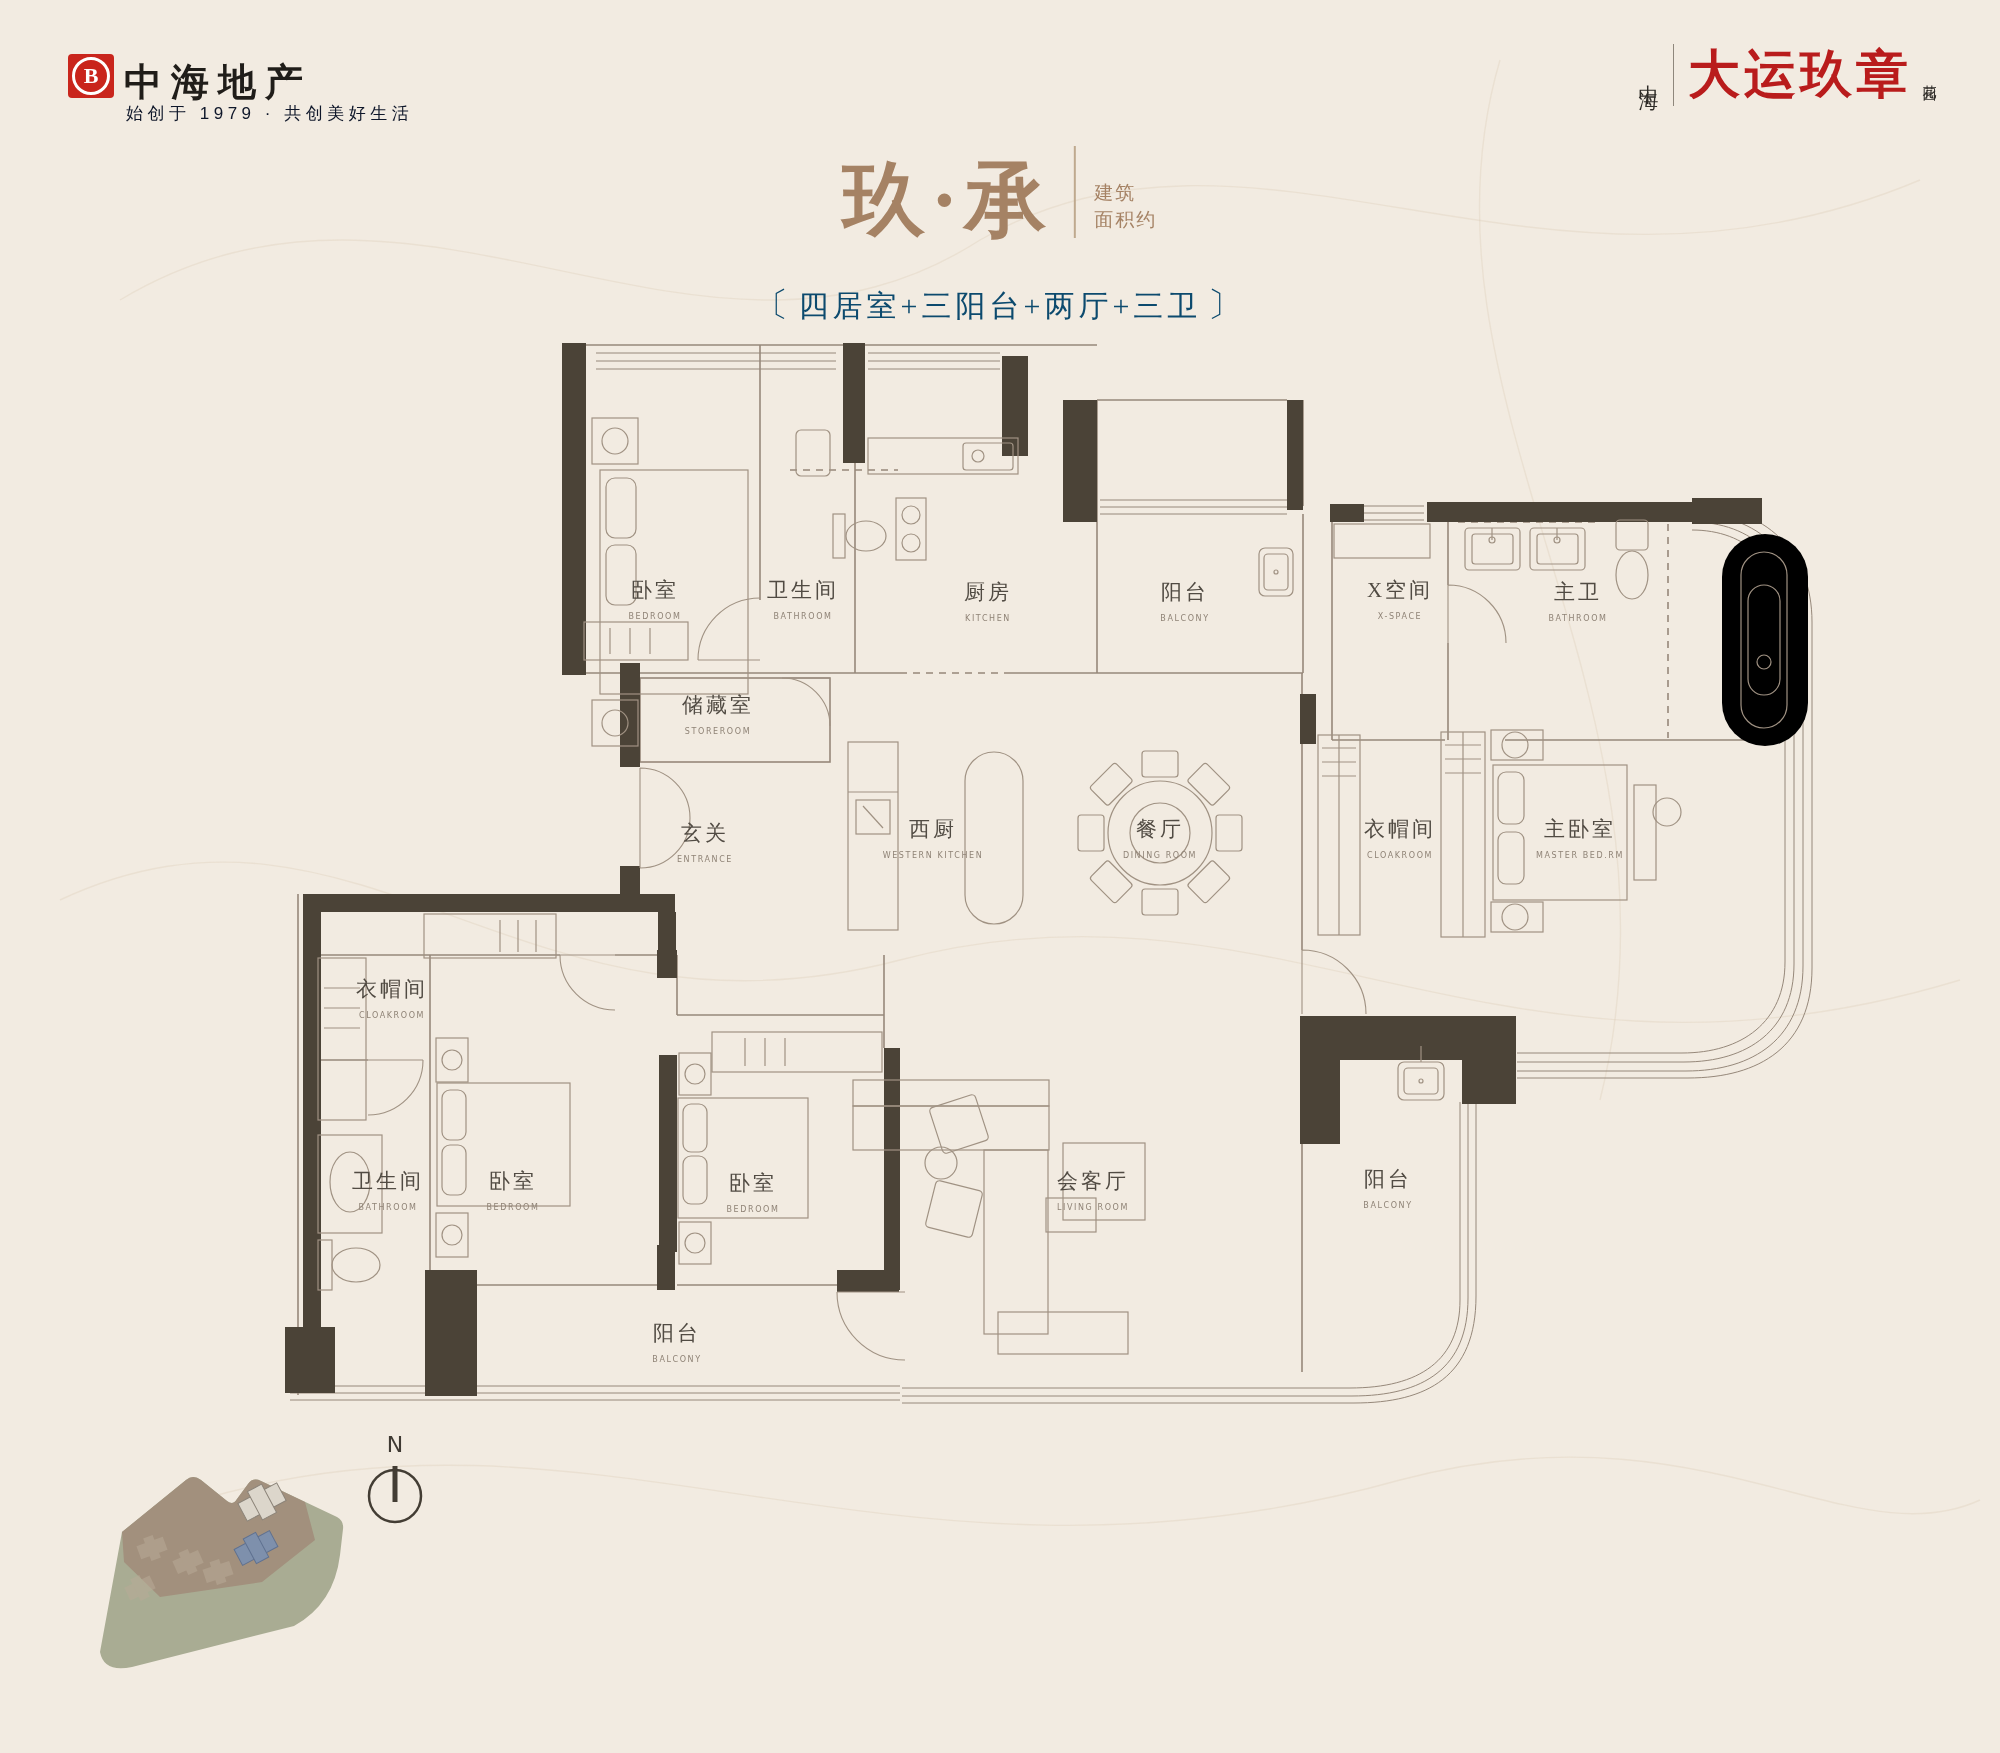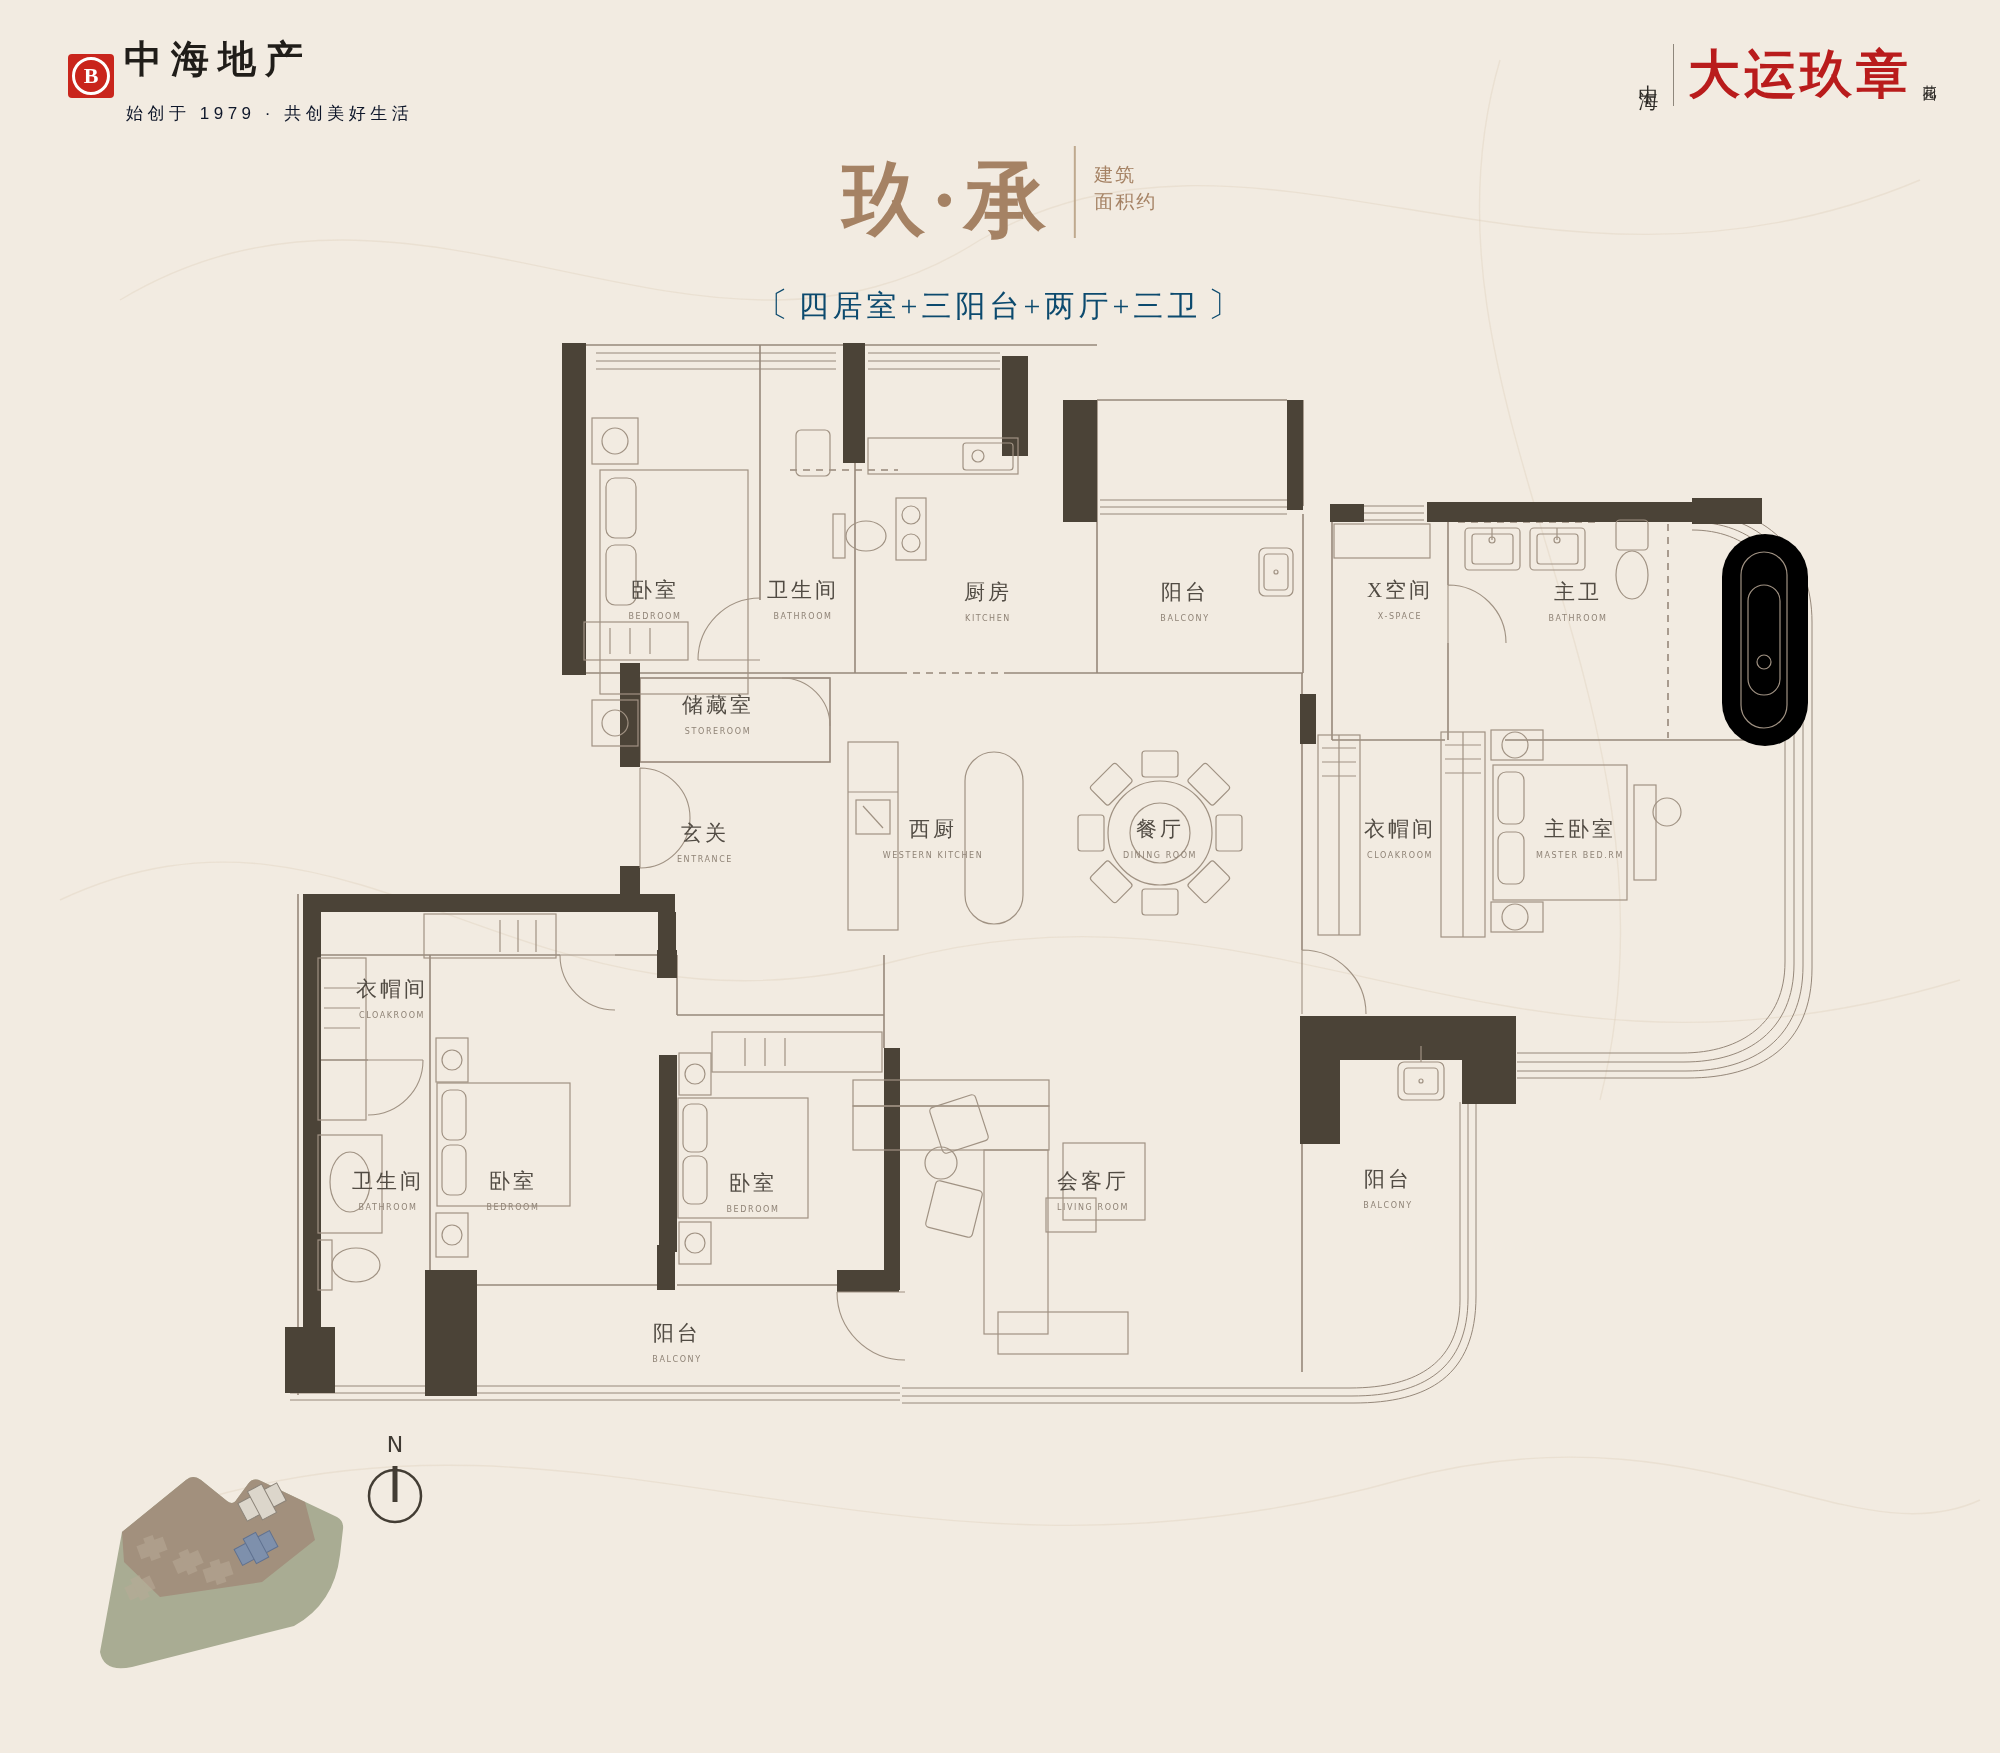--- a/index.html
+++ b/index.html
@@ -6,37 +6,37 @@
   .page{position:relative;width:2000px;height:1753px;background:#f2ebe1;overflow:hidden;
         font-family:"Liberation Serif","DejaVu Serif",serif;}
   .plan-svg{position:absolute;left:0;top:0;width:2000px;height:1753px;}
 
   
   .logo-box{position:absolute;left:68px;top:54px;width:46px;height:44px;background:#c9251c;
             border-radius:4px;display:flex;align-items:center;justify-content:center;}
   .logo-ring{width:32px;height:32px;border:3px solid #fff;border-radius:50%;
              display:flex;align-items:center;justify-content:center;}
   .logo-ring span{color:#fff;font-size:22px;font-weight:bold;line-height:1;}
-  .brand-zh{position:absolute;left:124px;top:34px;font-size:38px;font-weight:bold;color:#201d19;
+  .brand-zh{position:absolute;left:124px;top:57px;font-size:38px;font-weight:bold;color:#201d19;
             letter-spacing:9px;}
   .brand-tag{position:absolute;left:126px;top:102px;font-size:17px;color:#0f172a;letter-spacing:4.5px;
              font-family:"Liberation Sans","DejaVu Sans",sans-serif;}
 
   .project{position:absolute;right:62px;top:40px;display:flex;align-items:center;}
   .proj-pre{writing-mode:vertical-rl;font-size:20px;color:#2e2b27;letter-spacing:6px;margin-right:10px;}
   .proj-div{width:1px;height:62px;background:#8f877c;margin-right:14px;}
   .proj-name{font-size:52px;color:#b91c1c;letter-spacing:4px;font-weight:bold;}
   .proj-suf{writing-mode:vertical-rl;font-size:14px;color:#2e2b27;letter-spacing:3px;margin-left:8px;margin-top:4px;}
 
   
   .titleblock{position:absolute;left:50%;top:146px;transform:translateX(-50%);
               display:flex;align-items:flex-end;color:#a58264;}
   .t-name{font-size:82px;font-weight:bold;letter-spacing:6px;line-height:1;}
   .t-div{width:2px;height:92px;background:#bfa98e;margin:0 18px 4px 22px;}
-  .t-areastack{display:flex;flex-direction:column;justify-content:center;margin-bottom:26px;
+  .t-areastack{display:flex;flex-direction:column;justify-content:center;margin-bottom:8px;
                font-size:19px;letter-spacing:2px;line-height:1.45;}
   .t-num{font-size:106px;line-height:.82;letter-spacing:2px;margin-left:10px;position:relative;}
   .t-tick{font-size:42px;position:relative;top:-48px;margin-left:6px;}
   .t-sup{font-size:40px;vertical-align:top;position:relative;top:-6px;}
   .subtitle{position:absolute;left:50%;top:282px;transform:translateX(-50%);
             font-size:30px;color:#0c4a6e;letter-spacing:4px;white-space:nowrap;}
   .subtitle .bk{font-size:34px;font-weight:normal;margin:0 6px;}
 
   
   .walls path,.walls rect,.walls line{stroke:#96887a;stroke-width:1.6;fill:none;}

